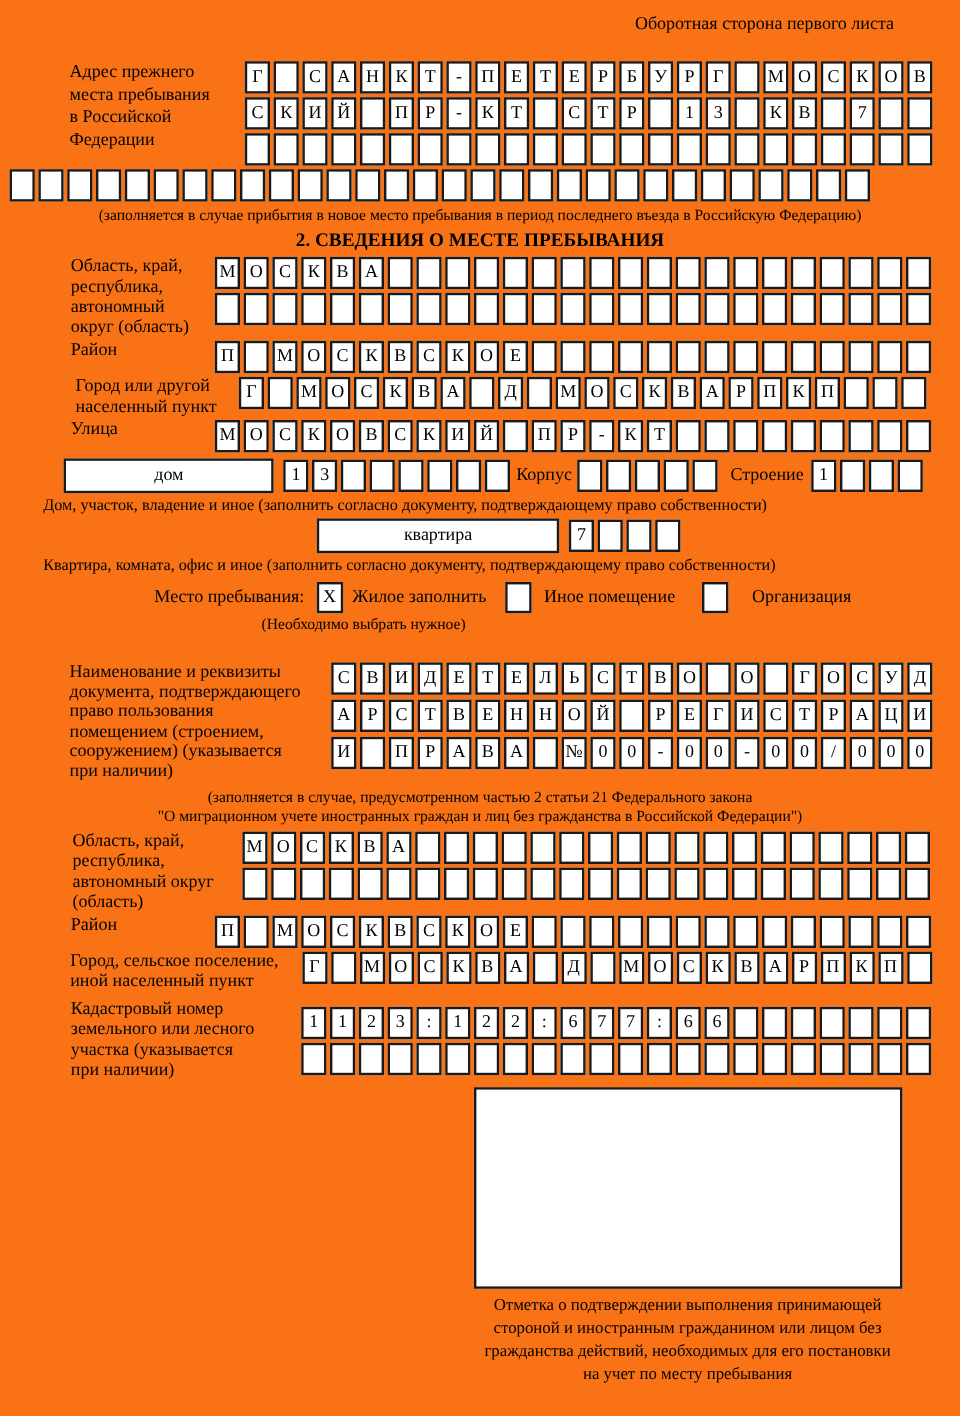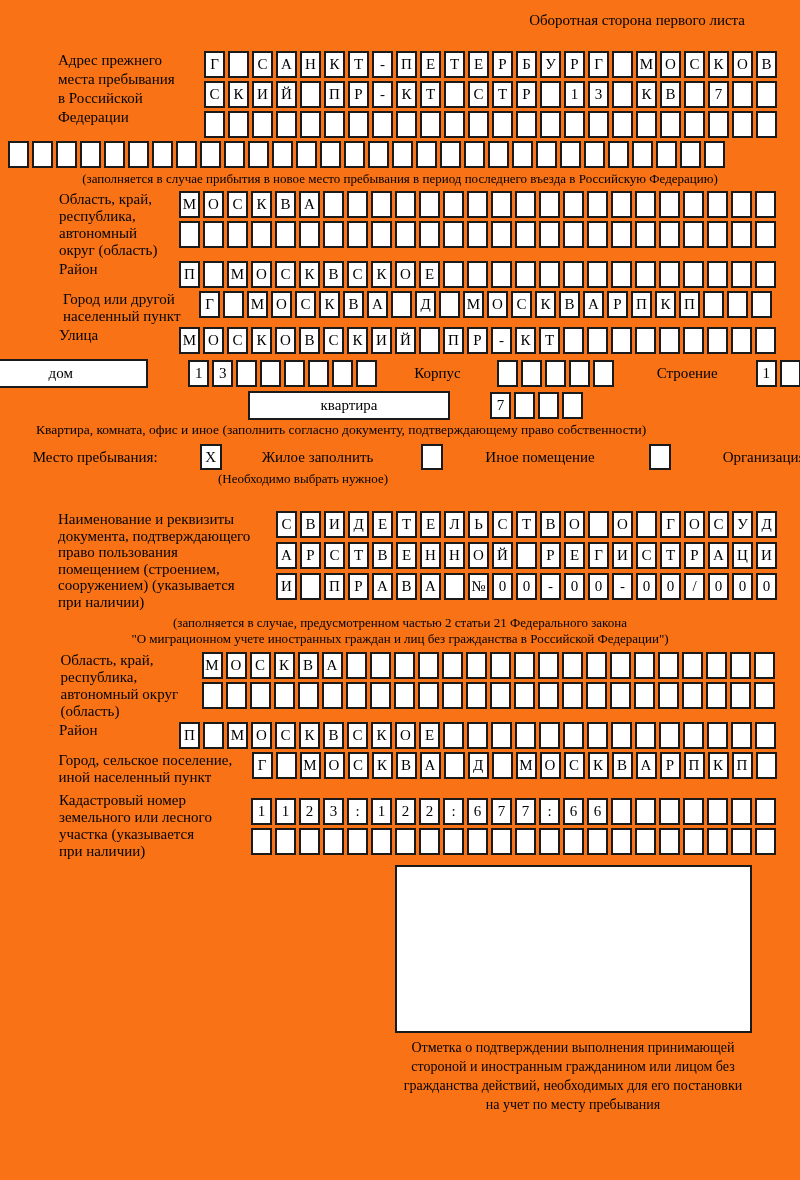--- a/index.html
+++ b/index.html
@@ -6,21 +6,21 @@
   #page{
     position:relative;width:800px;height:1180px;overflow:hidden;background:#f97316;color:#000;
     font-family:"Liberation Serif","DejaVu Serif",serif;
   }
   .hdr{margin-top:12px;padding-right:55px;text-align:right;font-size:15px;}
   .title{font-weight:bold;text-align:center;font-size:16px;}
   .cnote{text-align:center;font-size:13px;}
   .lnote{margin-left:36px;font-size:13.5px;}
   .ml{white-space:pre-line;}
   .frow{display:flex;align-items:flex-start;justify-content:center;}
-  .vcent{align-items:center;gap:32px;}
+  .vcent{align-items:center;}
   .ind{margin-left:38px;}
   .ind8{margin-left:8px;}
   .flabel{flex:none;font-size:15px;line-height:17px;}
   .tlabel{line-height:19px;}
   .w146{width:146px}.w120{width:120px}.w136{width:136px}.w218{width:218px}
   .w141{width:141px}.w193{width:193px}.w192{width:192px}
   .cellcol{display:flex;flex-direction:column;gap:4px;}
   .g3{gap:3px;}
   .cells{display:flex;flex-wrap:nowrap;}
   .cell{
@@ -166,20 +166,21 @@
       <span class="cell"></span>
       <span class="cell"></span>
       <span class="cell"></span>
       <span class="cell"></span>
       <span class="cell"></span>
       <span class="cell"></span>
       <span class="cell"></span>
     </div>
   <div class="cnote mt3">(заполняется в случае прибытия в новое место пребывания в период последнего въезда в Российскую Федерацию)</div>
 
+  <div class="title mt5">2. СВЕДЕНИЯ О МЕСТЕ ПРЕБЫВАНИЯ</div>
 
   <div class="frow ind mt4">
     <div class="flabel w120 ml">Область, край,
 республика,
 автономный
 округ (область)</div>
     <div class="cellcol g3">
       <div class="cells">
           <span class="cell">М</span>
           <span class="cell">О</span>
@@ -351,20 +352,21 @@
         <span class="cell"></span>
       </div>
     <div class="inl" style="margin:0 6px 0 8px;">Строение</div>
     <div class="cells">
         <span class="cell">1</span>
         <span class="cell"></span>
         <span class="cell"></span>
         <span class="cell"></span>
       </div>
   </div>
+  <div class="lnote mt2">Дом, участок, владение и иное (заполнить согласно документу, подтверждающему право собственности)</div>
 
   <div class="frow vcent mt3" style="margin-left:34px;">
     <div class="wbox" style="width:202px;">квартира</div>
     <div class="cells" style="margin-left:8px;">
         <span class="cell">7</span>
         <span class="cell"></span>
         <span class="cell"></span>
         <span class="cell"></span>
       </div>
   </div>

